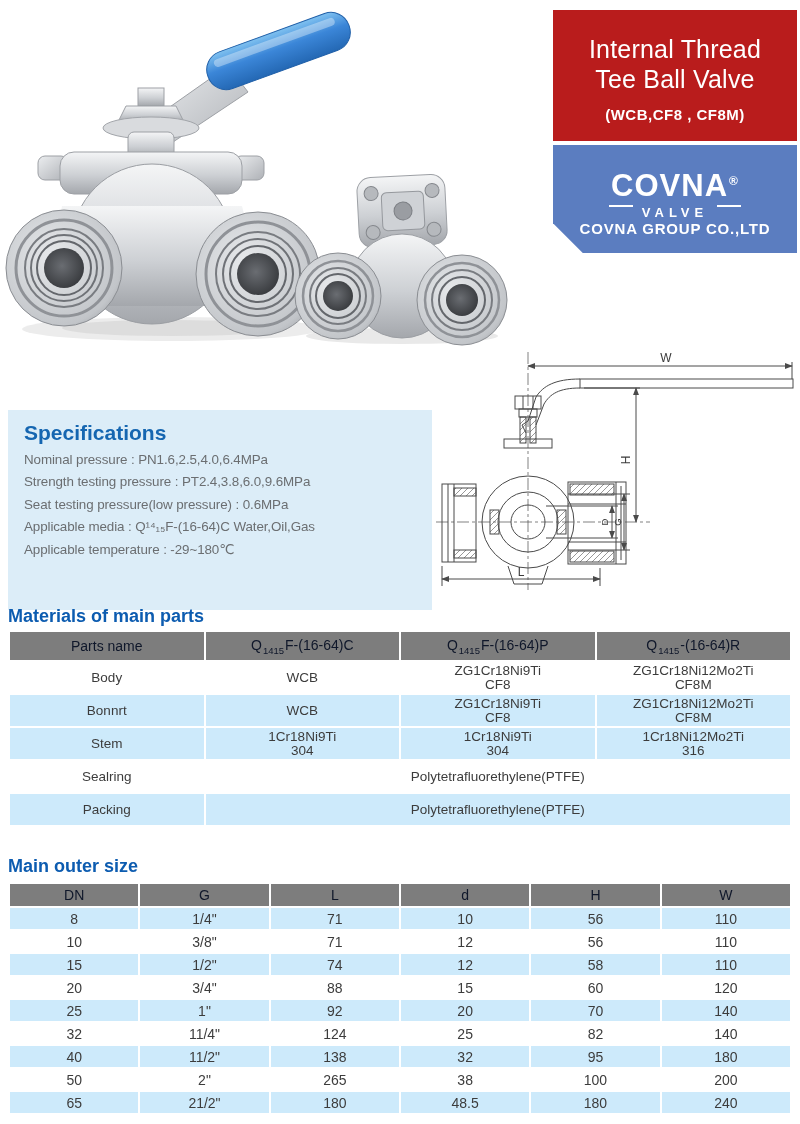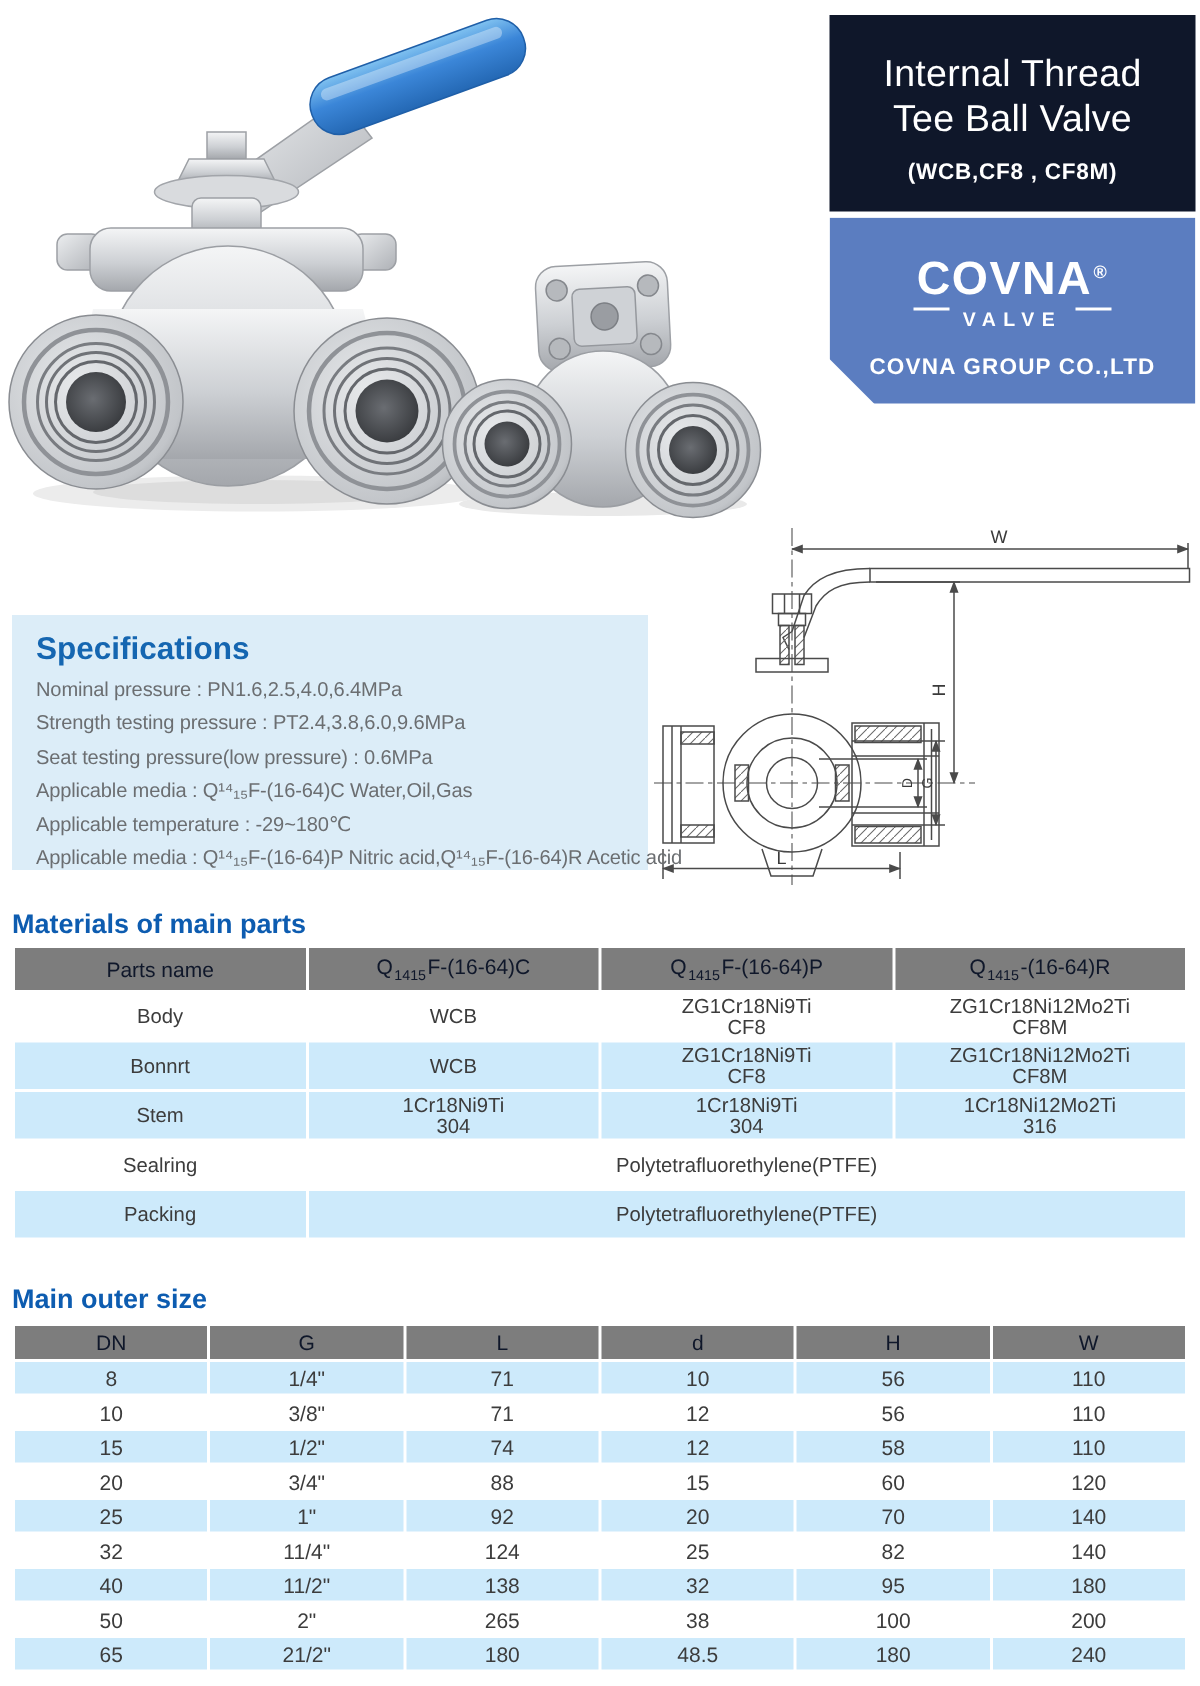--- a/index.html
+++ b/index.html
@@ -5,40 +5,40 @@
   html,body{margin:0;padding:0;background:#fff;}
   body{font-family:"Liberation Sans","DejaVu Sans",sans-serif;}
   .page{position:relative;width:800px;height:1124px;background:#fff;overflow:hidden;}
 
   
   .photo-large{position:absolute;left:2px;top:6px;width:350px;height:340px;}
   .photo-small{position:absolute;left:290px;top:150px;width:222px;height:196px;}
 
   
   .header-card{position:absolute;left:553px;top:10px;width:244px;}
-  .hc-top{background:#0f172a;color:#fff;text-align:center;padding:24px 6px 18px 6px;}
+  .hc-top{background:#b91c1c;color:#fff;text-align:center;padding:24px 6px 18px 6px;}
   .hc-title{font-size:25px;line-height:30px;font-weight:400;letter-spacing:.2px;}
   .hc-sub{margin-top:12px;font-size:15px;font-weight:700;letter-spacing:.5px;}
   .hc-bottom{margin-top:4px;background:#5b7dc0;color:#ffffff;text-align:center;
     padding:20px 6px 16px 6px;
     clip-path:polygon(0 0,100% 0,100% 100%,30px 100%,0 calc(100% - 30px));}
   .hc-brand{font-size:31px;font-weight:800;letter-spacing:1px;line-height:32px;}
   .hc-brand .reg{font-size:12px;font-weight:700;vertical-align:super;margin-left:1px;}
   .hc-tag{display:flex;justify-content:center;gap:9px;margin-top:3px;}
   .hc-tag .dash{display:inline-block;width:24px;height:2px;background:#fff;}
   .hc-tag .tagtext{font-size:13px;font-weight:700;letter-spacing:5px;}
-  .hc-company{margin-top:16px;font-size:15px;font-weight:700;letter-spacing:.8px;}
+  .hc-company{font-size:15px;font-weight:700;letter-spacing:.8px;}
 
   
   .drawing{position:absolute;left:428px;top:336px;width:372px;height:260px;}
   .drawing text{font-size:12px;fill:#3a3a3a;}
   .drawing text.small{font-size:9.5px;}
 
   
-  .spec-box{position:absolute;left:8px;top:410px;width:424px;height:170px;
+  .spec-box{position:absolute;left:8px;top:410px;width:424px;height:200px;
     background:#dcedf8;box-sizing:border-box;padding:11px 8px 0 16px;}
   .spec-title{color:#1566b1;font-size:21px;font-weight:700;margin-bottom:4px;}
   .spec-line{color:#6b6e71;font-size:13.4px;line-height:22.4px;white-space:nowrap;letter-spacing:-.1px;}
 
   
   .section-title{position:absolute;left:8px;color:#0d5cb0;font-size:18px;font-weight:700;}
   #materials-title{top:606px;}
   #sizes-title{top:856px;}
 
   
@@ -273,21 +273,20 @@
     <text x="93" y="240" text-anchor="middle">L</text>
   </svg>
 
   <div class="spec-box">
     <div class="spec-title">Specifications</div>
     <div class="spec-line">Nominal pressure : PN1.6,2.5,4.0,6.4MPa</div>
     <div class="spec-line">Strength testing pressure : PT2.4,3.8,6.0,9.6MPa</div>
     <div class="spec-line">Seat testing pressure(low pressure) : 0.6MPa</div>
     <div class="spec-line">Applicable media : Q¹⁴₁₅F-(16-64)C Water,Oil,Gas</div>
     <div class="spec-line">Applicable temperature : -29~180℃</div>
-    <div class="spec-line">Applicable media : Q¹⁴₁₅F-(16-64)P Nitric acid,Q¹⁴₁₅F-(16-64)R Acetic acid</div>
   </div>
 
   <div class="section-title" id="materials-title">Materials of main parts</div>
   <table class="materials-table">
     <thead>
       <tr>
         <th>Parts name</th>
         <th><span>Q</span><span class="frac">
               <span>14</span>
               <span>15</span>

